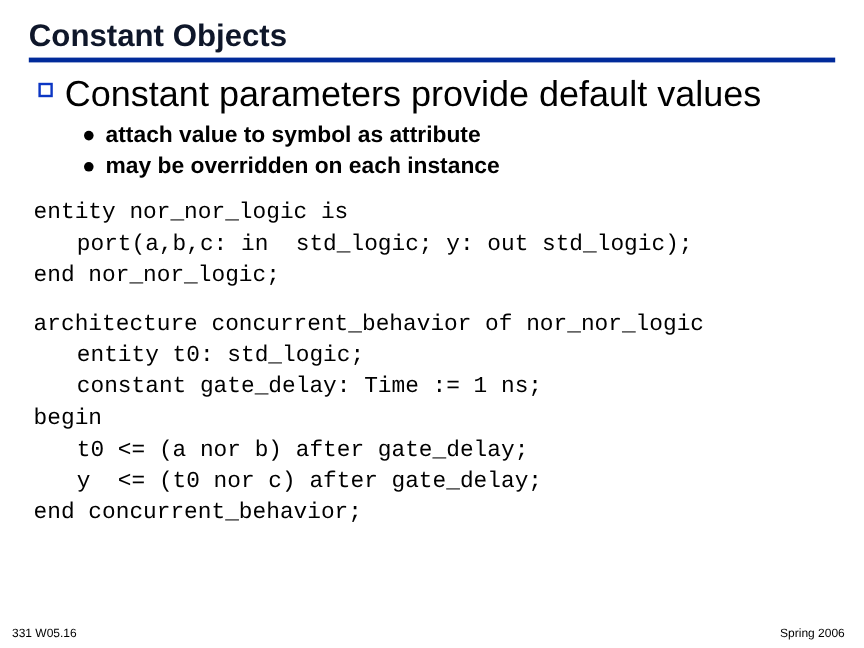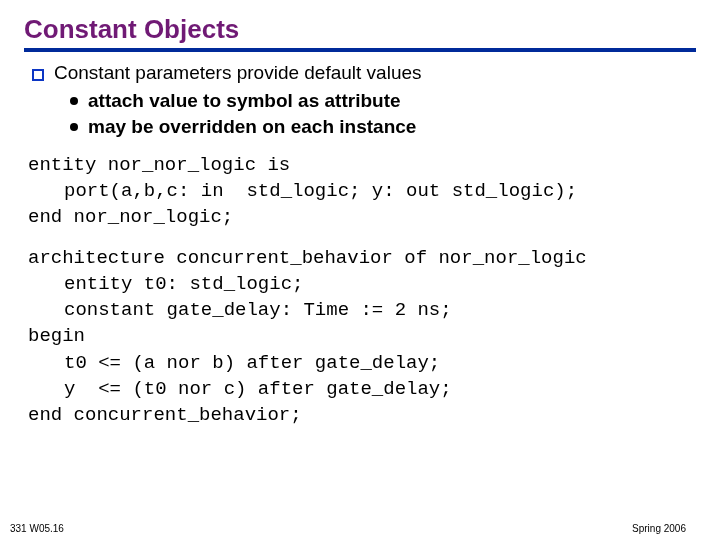--- a/index.html
+++ b/index.html
@@ -15,42 +15,42 @@
   .slide {
     box-sizing: border-box;
     width: 720px;
     height: 540px;
     padding: 14px 24px 0 24px;
     position: relative;
   }
   .title {
     font-size: 26px;
     font-weight: bold;
-    color: #701a75;
+    color: #0f172a;
     padding-bottom: 3px;
     border-bottom: 4px solid #002a9a;
     margin-bottom: 10px;
   }
   .main-bullet {
     display: flex;
     align-items: flex-start;
     margin-left: 8px;
     margin-bottom: 6px;
   }
   .main-bullet .marker {
     width: 12px;
     height: 12px;
     border: 2px solid #0c36c4;
     box-sizing: border-box;
     margin-top: 7px;
     margin-right: 10px;
     flex: 0 0 auto;
   }
   .main-bullet .text {
-    font-size: 19px;
+    font-size: 30px;
   }
   .sub-bullet {
     display: flex;
     align-items: flex-start;
     margin-left: 46px;
     margin-bottom: 4px;
   }
   .sub-bullet .dot {
     width: 8px;
     height: 8px;
@@ -72,21 +72,21 @@
     margin-left: 4px;
     margin-top: 14px;
   }
   .code-block div { white-space: pre; }
   .indent1 { padding-left: 36px; }
   .indent1b { padding-left: 52px; }
   .footer {
     position: absolute;
     bottom: 6px;
     left: 10px;
-    right: 34px;
+    right: 16px;
     font-size: 10px;
     color: #000;
     display: flex;
     justify-content: space-between;
   }
 </style>
 </head>
 <body>
 
 <div class="slide">
@@ -109,21 +109,21 @@
 
   <div class="code-block">
     <div>entity nor_nor_logic is</div>
     <div class="indent1">port(a,b,c: in  std_logic; y: out std_logic);</div>
     <div>end nor_nor_logic;</div>
   </div>
 
   <div class="code-block" style="">
     <div>architecture concurrent_behavior of nor_nor_logic</div>
     <div class="indent1">entity t0: std_logic;</div>
-    <div class="indent1">constant gate_delay: Time := 2 ns;</div>
+    <div class="indent1">constant gate_delay: Time := 1 ns;</div>
     <div>begin</div>
     <div class="indent1">t0 &lt;= (a nor b) after gate_delay;</div>
     <div class="indent1">y  &lt;= (t0 nor c) after gate_delay;</div>
     <div>end concurrent_behavior;</div>
   </div>
 
   <div class="footer">
     <span>331 W05.16</span>
     <span>Spring 2006</span>
   </div>

